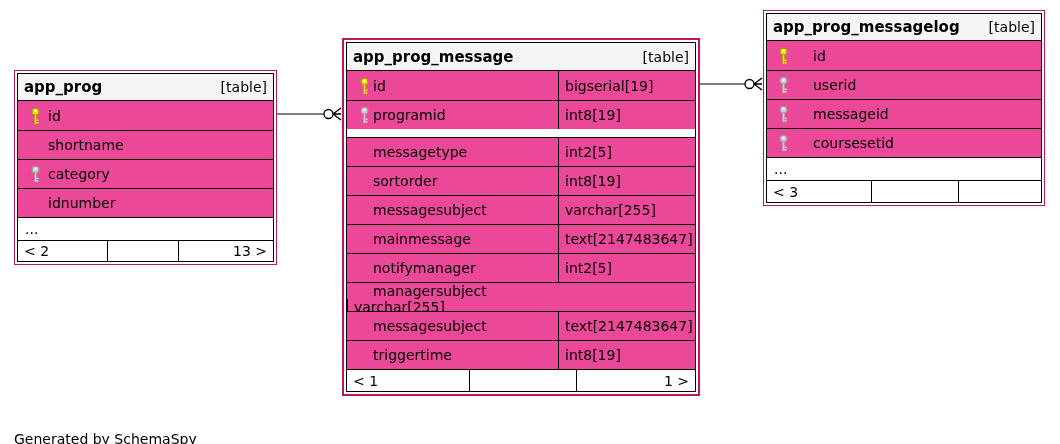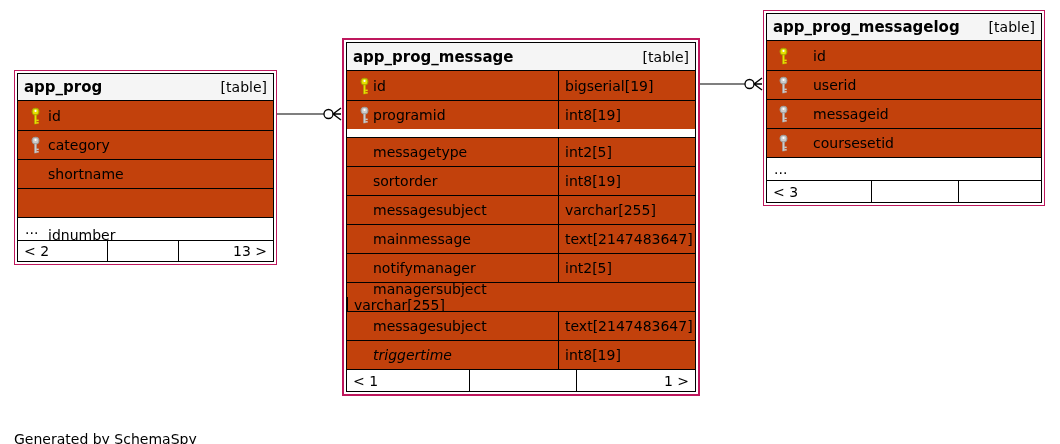--- a/index.html
+++ b/index.html
@@ -34,22 +34,21 @@
     border-bottom: 1px solid #000;
     padding: 0 6px;
     flex: 0 0 auto;
   }
   .tbl-name { font-weight: bold; font-size: 15px; }
   .tbl-tag  { font-weight: normal; font-size: 14px; }
   .row {
     display: flex;
     align-items: stretch;
     flex: 0 0 auto;
-    background: #c2410c;
-    justify-content: center;
+    background: #ec4899;
   }
   .row + .row { border-top: 1px solid #000; }
   .name-cell {
     position: relative;
     display: flex;
     align-items: center;
     height: 100%;
   }
   .name-cell .key-svg {
     position: absolute;
@@ -130,37 +129,37 @@
                 <circle cx="5.5" cy="3.9" r="1.1" fill="#ffffff"></circle>
                 <rect x="4.5" y="8" width="2" height="9" fill="#e6e000" stroke="#a8a400" stroke-width="0.5"></rect>
                 <rect x="6.3" y="12.6" width="2.4" height="1.5" fill="#e6e000"></rect>
                 <rect x="6.3" y="15.1" width="2.4" height="1.5" fill="#e6e000"></rect>
               </svg>
               <span class="col-name">id</span>
             </div>
           </div>
           <div class="row" style="height: 29px;">
             <div class="name-cell" style="padding-left: 30px; width: 100%;">
+              <span class="col-name">shortname</span>
+            </div>
+          </div>
+          <div class="row" style="height: 29px;">
+            <div class="name-cell" style="padding-left: 30px; width: 100%;">
               <svg width="11" height="18" viewBox="0 0 11 18" class="key-svg" style="left: 12px;">
                 <circle cx="5.5" cy="4.6" r="3.4" fill="#cccccc" stroke="#9e9e9e" stroke-width="1.1"></circle>
                 <circle cx="5.5" cy="3.9" r="1.1" fill="#ffffff"></circle>
                 <rect x="4.5" y="8" width="2" height="9" fill="#cccccc" stroke="#9e9e9e" stroke-width="0.5"></rect>
                 <rect x="6.3" y="12.6" width="2.4" height="1.5" fill="#cccccc"></rect>
                 <rect x="6.3" y="15.1" width="2.4" height="1.5" fill="#cccccc"></rect>
               </svg>
               <span class="col-name">category</span>
             </div>
           </div>
           <div class="row" style="height: 29px;">
             <div class="name-cell" style="padding-left: 30px; width: 100%;">
-              <span class="col-name">shortname</span>
-            </div>
-          </div>
-          <div class="row" style="height: 29px;">
-            <div class="name-cell" style="padding-left: 30px; width: 100%; margin-top: 32px;">
               <span class="col-name">idnumber</span>
             </div>
           </div>
           <div class="ellipsis-row" style="height: 23px;">...</div>
           <div class="tbl-footer" style="height: 21px;">
             <div class="fcell fleft" style="width: 35%;">&lt; 2</div>
             <div class="fcell fmid" style="width: 28%;"></div>
             <div class="fcell fright" style="width: 37%;">13 &gt;</div>
           </div>
         </div>
@@ -251,21 +250,21 @@
           </div>
           <div class="row" style="height: 29px;">
             <div class="name-cell" style="padding-left: 26px; width: 211px;">
               <span class="col-name">messagesubject</span>
             </div>
             <div class="type-cell">
               <span class="col-type">text[2147483647]</span>
             </div>
           </div>
           <div class="row" style="height: 29px;">
-            <div class="name-cell" style="padding-left: 26px; width: 211px; font-style: italic;">
+            <div class="name-cell" style="padding-left: 26px; width: 211px;">
               <span class="col-name">triggertime</span>
             </div>
             <div class="type-cell">
               <span class="col-type">int8[19]</span>
             </div>
           </div>
           <div class="tbl-footer" style="height: 22px;">
             <div class="fcell fleft" style="width: 35%;">&lt; 1</div>
             <div class="fcell fmid" style="width: 31%;"></div>
             <div class="fcell fright" style="width: 34%;">1 &gt;</div>

